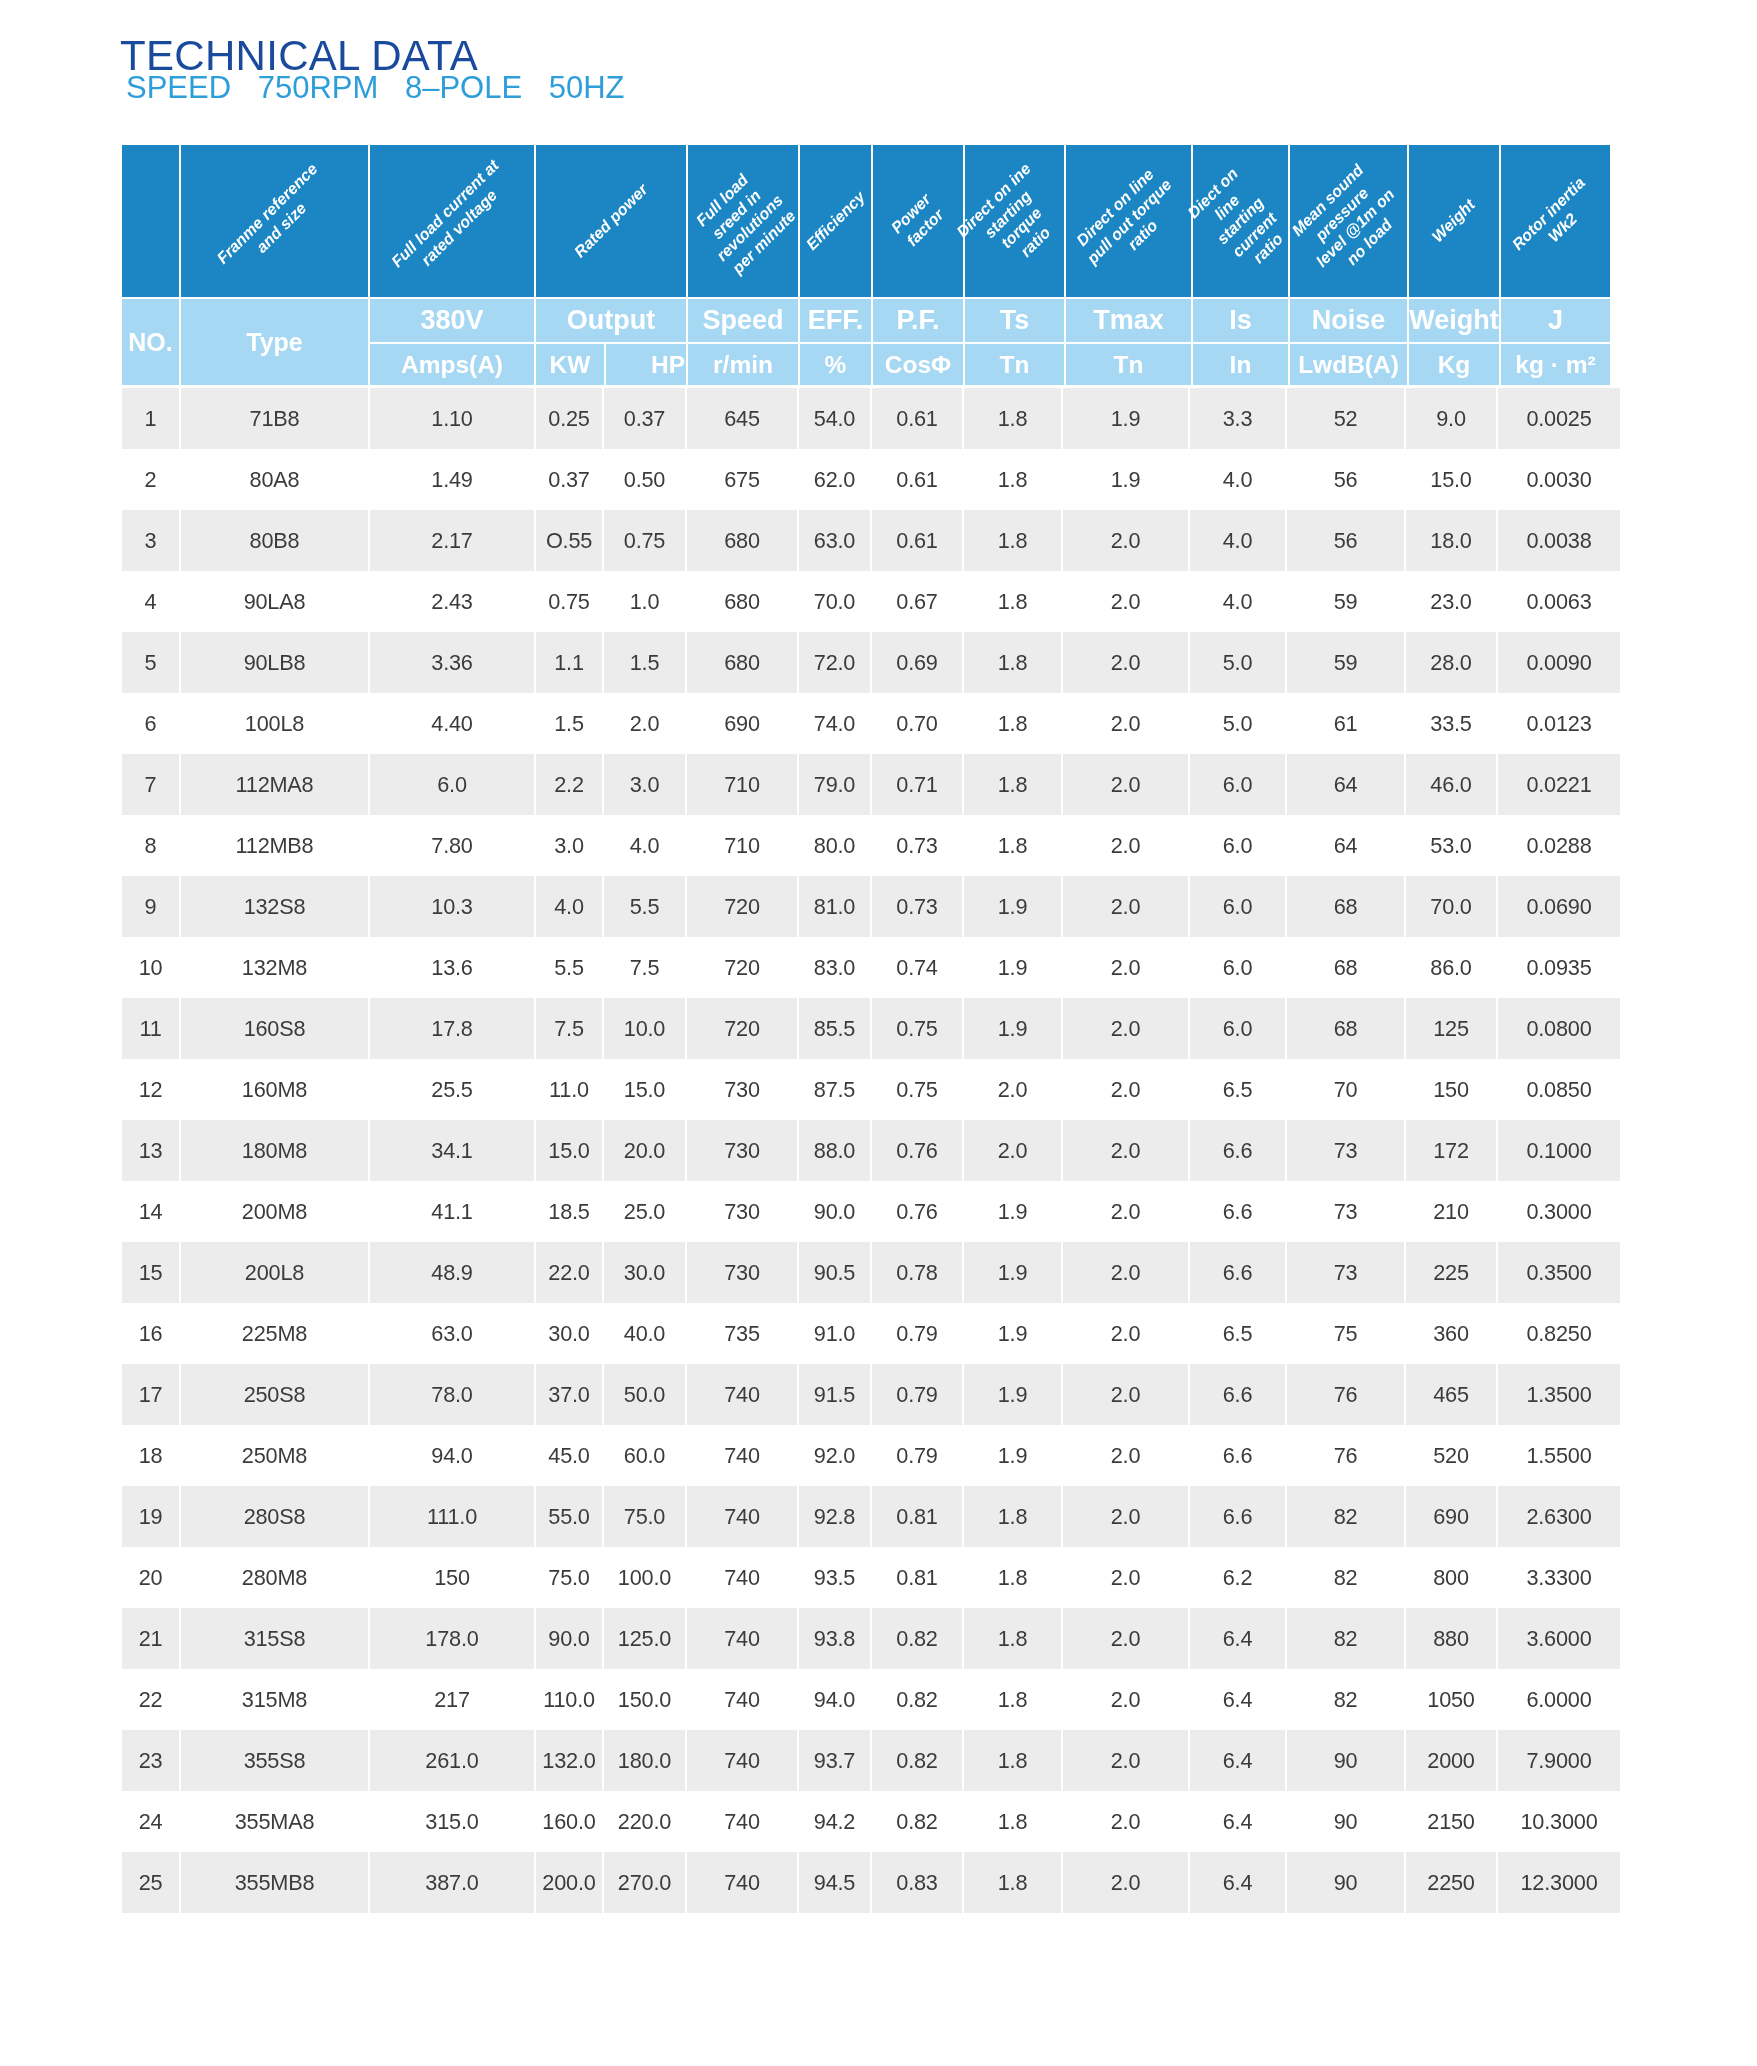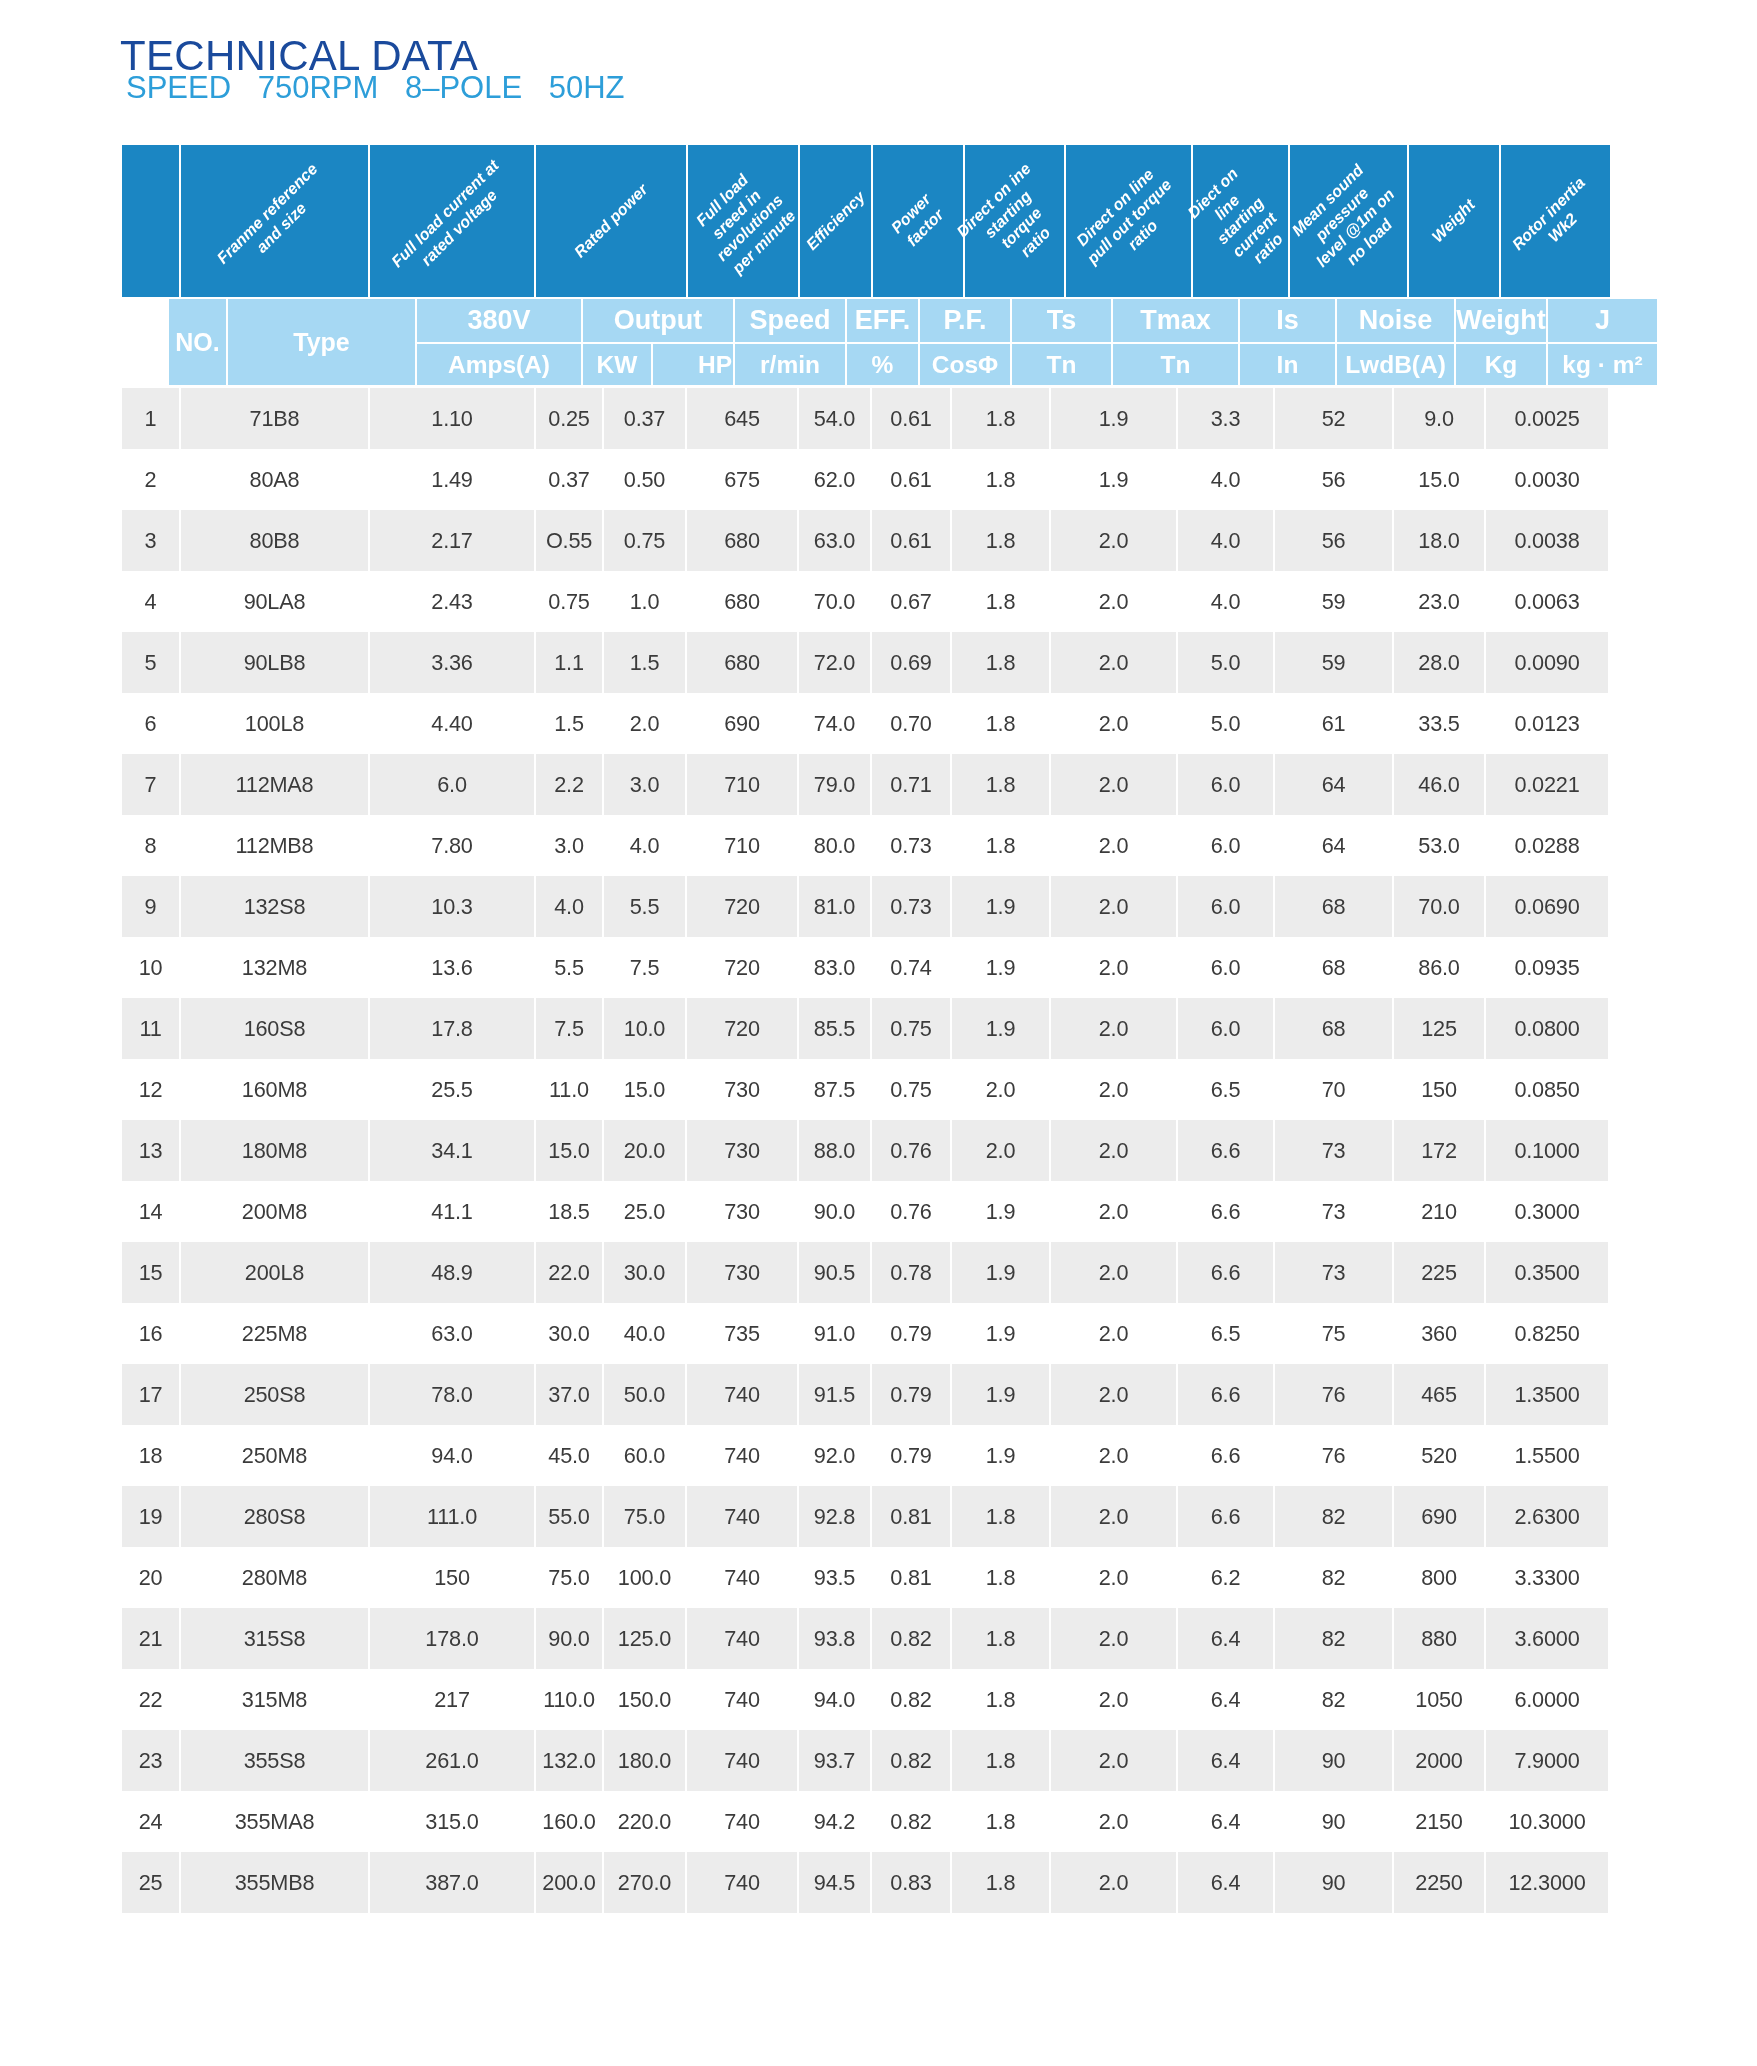--- a/index.html
+++ b/index.html
@@ -23,21 +23,21 @@
   }
   .page-subtitle{
     position:absolute;left:126px;top:70px;
     font-size:31px;font-weight:normal;color:var(--subtitle-blue);
     word-spacing:18px;white-space:nowrap;
   }
   .datatable{position:absolute;left:122px;top:145px;width:1488px;}
 
   
   .c0{width:59px}.c1{width:189px}.c2{width:166px}.c3{width:68px}.c4{width:83px}
-  .c5{width:112px}.c6{width:73px}.c7{width:80px}.c8{width:99px}.c9{width:127px}
+  .c5{width:112px}.c6{width:73px}.c7{width:92px}.c8{width:99px}.c9{width:127px}
   .c10{width:97px}.c11{width:119px}.c12{width:92px}.c13{width:122px}
   .g-type{width:189px}.g-amps{width:166px}.g-output{width:152px}.g-speed{width:112px}
   .g-eff{width:73px}.g-pf{width:92px}.g-ts{width:101px}.g-tmax{width:127px}
   .g-is{width:97px}.g-noise{width:119px}.g-weight{width:92px}.g-j{width:109px}
 
   
   .thead{display:flex;height:154px;border-bottom:2.8px solid #fff;}
   .hcell{
     background:var(--header-blue);border-right:2.1px solid #fff;
     display:flex;align-items:center;justify-content:center;
@@ -45,21 +45,21 @@
   }
   .thead > .hcell:last-child{border-right:none;}
   .rot{
     transform:rotate(-45deg);
     color:#fff;font-weight:bold;font-style:italic;
     font-size:16px;line-height:1.22;text-align:center;
     white-space:pre-line;
   }
 
   
-  .subhead{display:flex;height:89px;border-bottom:3.5px solid #fff;margin-left:47px;}
+  .subhead{display:flex;height:89px;border-bottom:3.5px solid #fff;}
   .sh-span{
     background:var(--subheader-blue);border-right:2.1px solid #fff;
     display:flex;align-items:center;justify-content:center;
     color:#fff;font-weight:bold;font-size:25px;flex-shrink:0;
   }
   .sh-group{display:flex;flex-direction:column;border-right:2.1px solid #fff;flex-shrink:0;}
   .subhead > :last-child{border-right:none;}
   .sh-top{
     height:45px;background:var(--subheader-blue);border-bottom:2.1px solid #fff;
     display:flex;align-items:center;justify-content:center;

